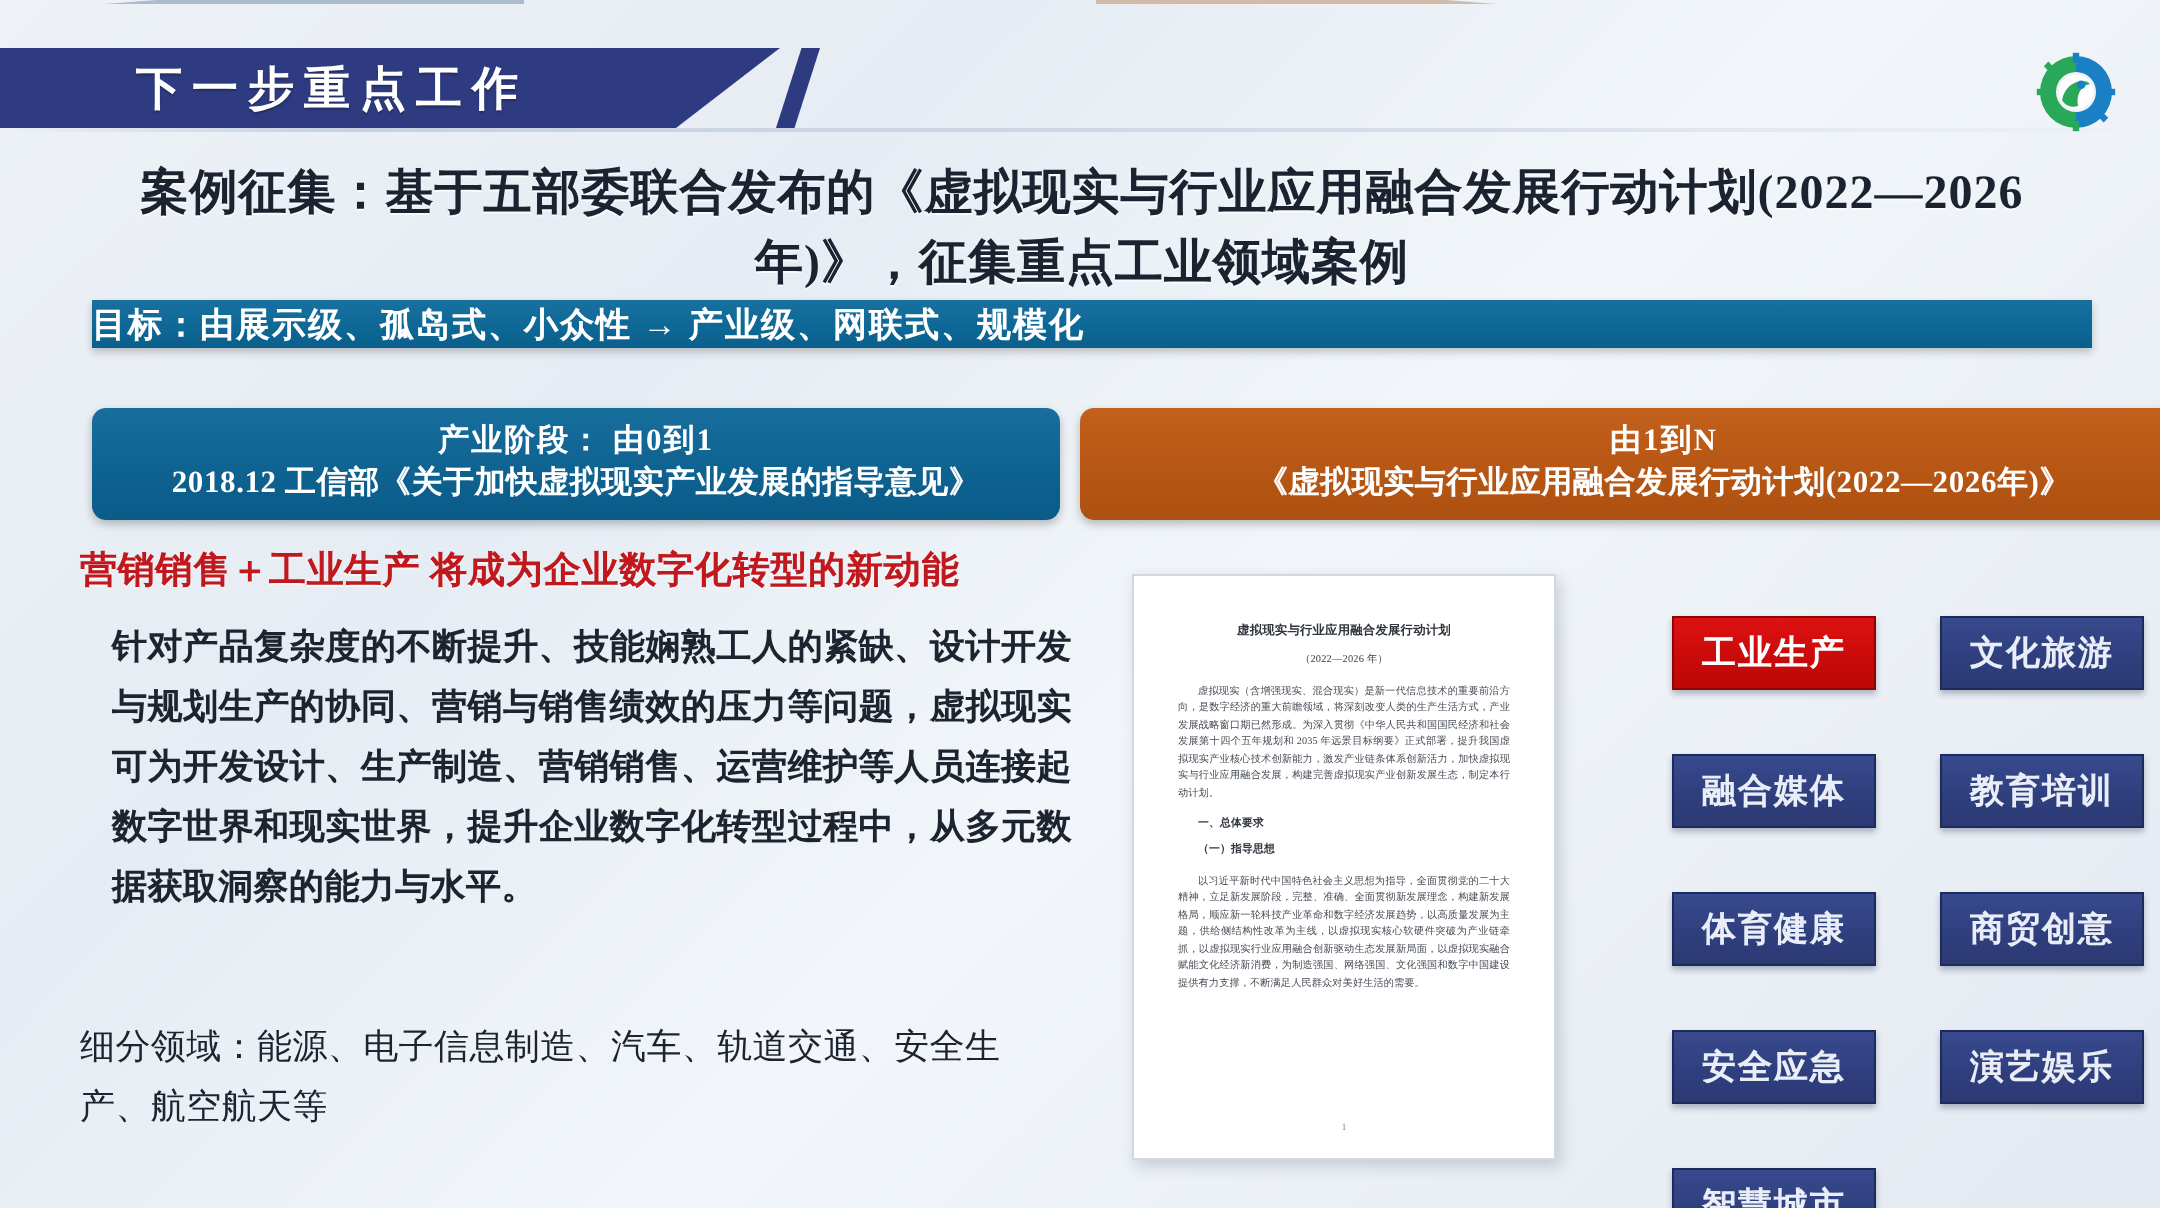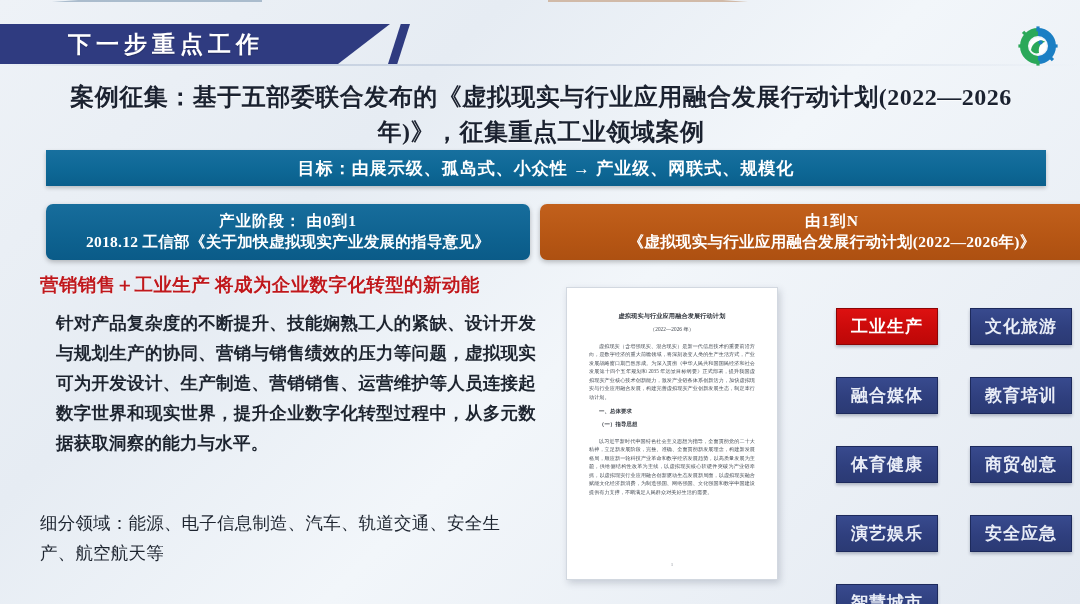--- a/index.html
+++ b/index.html
@@ -116,26 +116,25 @@
     font-family: "Liberation Serif", "DejaVu Serif", serif;
     text-shadow: 0 1px 0 rgba(255,255,255,0.7);
   }
 
   
   #goal-banner {
     position: absolute;
     left: 46px;
     top: 150px;
     width: 1000px;
-    height: 36px;
+    height: 24px;
     background: linear-gradient(180deg, #18709f 0%, #0e6896 55%, #0a5f8c 100%);
     box-shadow: 0 2px 4px rgba(0,0,0,0.22);
     display: flex;
     align-items: center;
-    justify-content: center;
   }
   #goal-banner-text {
     color: #ffffff;
     font-size: 17px;
     font-weight: bold;
     letter-spacing: 1px;
     font-family: "Liberation Serif", "DejaVu Serif", serif;
   }
 
   
@@ -395,18 +394,18 @@
     </div>
   </div>
 
   <div id="domain-grid">
       <div class="domain-chip active">工业生产</div>
       <div class="domain-chip">文化旅游</div>
       <div class="domain-chip">融合媒体</div>
       <div class="domain-chip">教育培训</div>
       <div class="domain-chip">体育健康</div>
       <div class="domain-chip">商贸创意</div>
+      <div class="domain-chip">安全应急</div>
       <div class="domain-chip">演艺娱乐</div>
-      <div class="domain-chip">安全应急</div>
       <div class="domain-chip">智慧城市</div>
     </div>
 
 </div>
 
 </body></html>

